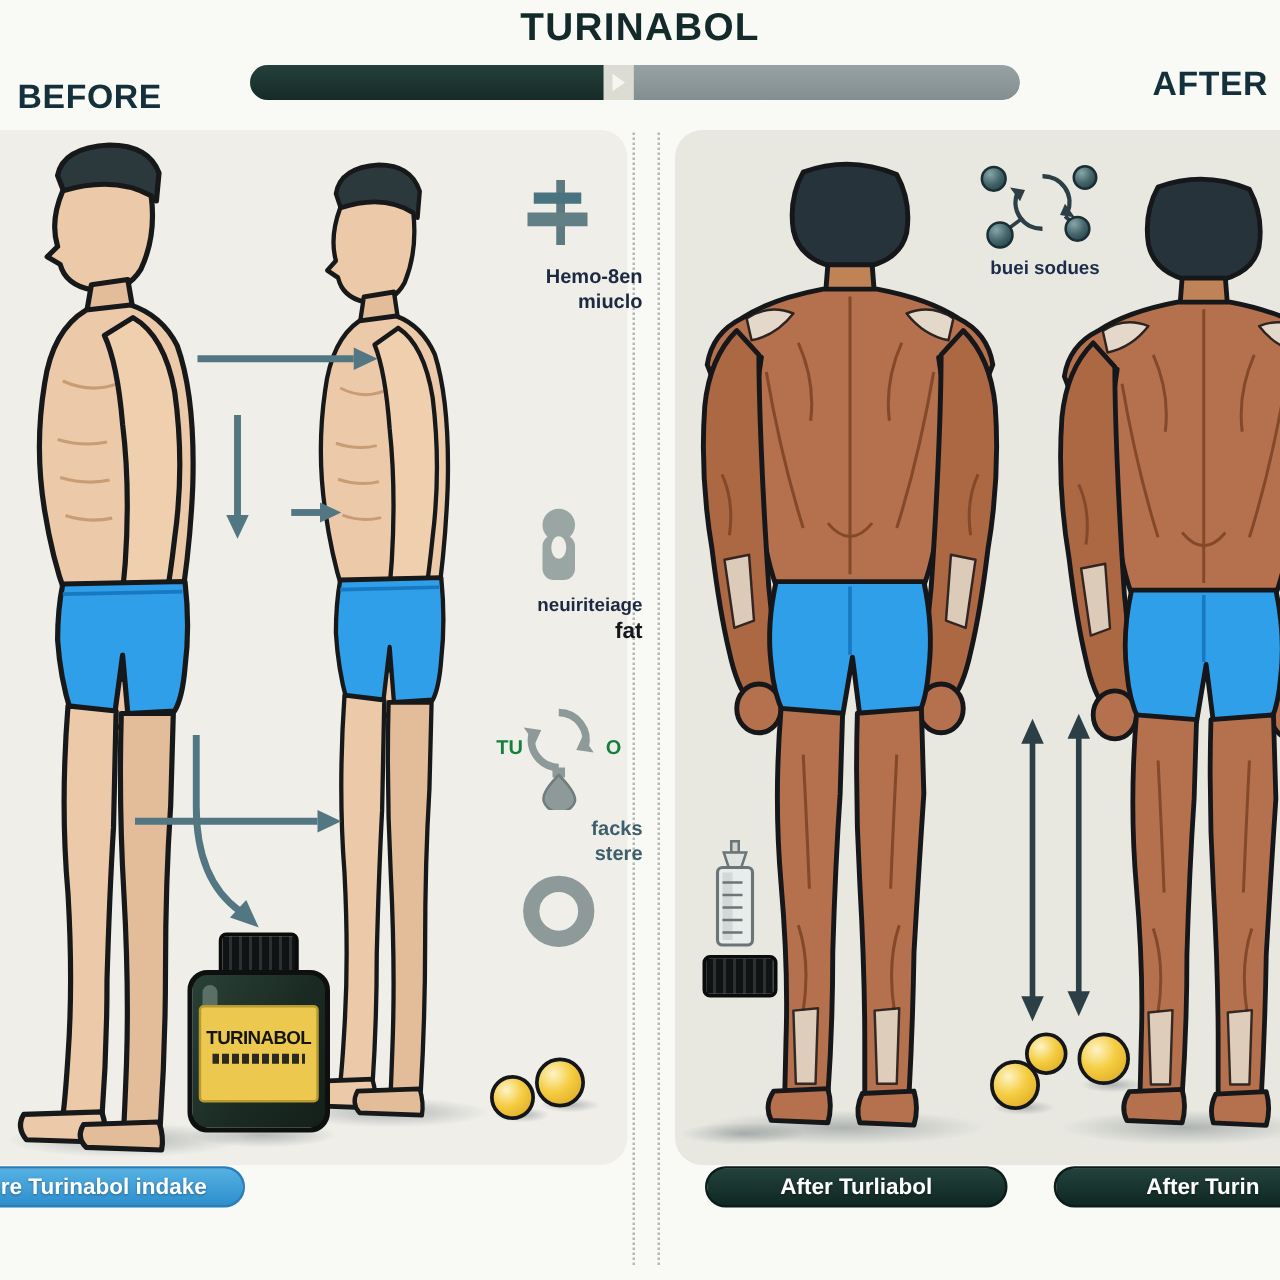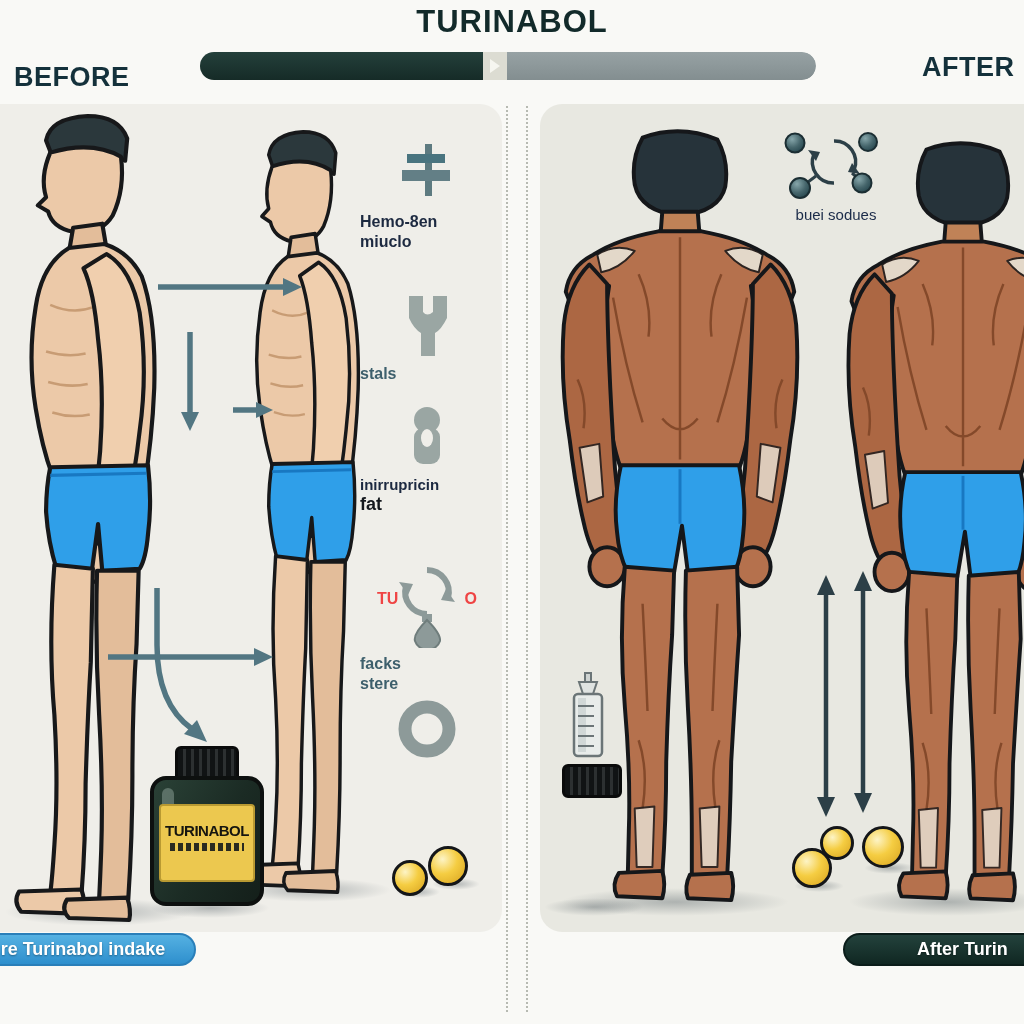--- a/index.html
+++ b/index.html
@@ -28,30 +28,30 @@
   .divider{position:absolute;top:106px;height:906px;width:0;border-left:2px dotted #b7bab2;}
 
   
   .gshadow{position:absolute;border-radius:50%;
            background:radial-gradient(ellipse at center, rgba(40,55,65,.30), rgba(40,55,65,0) 70%);}
 
   
   .fig{position:absolute;}
 
   
-  .annot{position:absolute;width:134px;left:360px;text-align:left;}
+  .annot{position:absolute;width:134px;left:380px;text-align:right;}
   .annot .lab{font-weight:700;line-height:1.22;}
   .lab-navy{color:#1c2940;font-size:16px;}
   .lab-teal{color:#3d5f6c;font-size:16px;}
   .lab-dark{color:#14181d;font-size:18px;font-weight:800;}
-  .cycle-side{position:absolute;top:34px;font-size:16px;font-weight:700;color:#ef4444;}
+  .cycle-side{position:absolute;top:34px;font-size:16px;font-weight:700;color:#15803d;}
 
   
   .molecule-cap{position:absolute;top:206px;left:774px;width:124px;text-align:center;
-                font-size:15px;font-weight:400;color:#1b2b49;}
+                font-size:15px;font-weight:700;color:#1b2b49;}
 
   
   .bottle{position:absolute;}
   .bottle .cap{position:absolute;left:50%;transform:translateX(-50%);top:0;border:3px solid #0a0b0b;border-radius:6px;
                background:repeating-linear-gradient(90deg,#101314 0 5px,#2c3031 5px 8px);}
   .bottle .body{position:absolute;left:0;bottom:0;width:100%;border:4px solid #0d100f;border-radius:16px;
                 background:linear-gradient(120deg,#2a4136 0%,#1b2b24 55%,#141f1a 100%);}
   .bottle .shine{position:absolute;top:8px;left:8px;width:12px;height:45%;border-radius:8px;
                  background:rgba(190,210,200,.35);}
   .bottle .lbl{position:absolute;left:5%;width:90%;background:#ecc84f;border:2px solid #b99a32;
@@ -193,37 +193,29 @@
       <rect x="33" y="0" width="7" height="52" fill="#5d7a80"></rect>
       <rect x="15" y="10" width="38" height="9" fill="#49747f"></rect>
       <rect x="10" y="26" width="48" height="11" fill="#637f86"></rect>
     </svg>
     <div class="lab lab-navy" style="margin-top:16px">
       <div>Hemo-8en</div>
       <div>miuclo</div>
     </div>
   </div>
 
-  <div class="annot" style="top:294px">
-    <svg width="56" height="62" viewBox="0 0 56 62" style="margin:0 auto">
-      <path d="M10 2 L24 2 L24 18 Q28 23 34 18 L34 2 L48 2 L48 24 Q42 36 36 39 L36 62 L22 62 L22 39 Q15 35 10 24 Z" fill="#9aa6a3"></path>
-    </svg>
-    <div class="lab lab-teal" style="margin-top:8px">
-      <div>stals</div>
-    </div>
-  </div>
 
   <div class="annot" style="top:406px">
     <svg width="42" height="60" viewBox="0 0 42 60" style="margin:0 auto">
       <circle cx="21" cy="14" r="13" fill="#9aa6a3"></circle>
       <rect x="8" y="22" width="26" height="36" rx="9" fill="#9aa6a3"></rect>
       <ellipse cx="21" cy="32" rx="6" ry="9" fill="#efeee9"></ellipse>
     </svg>
     <div class="lab" style="margin-top:10px">
-      <div class="lab-navy" style="font-size:15px">inirrupricin</div>
+      <div class="lab-navy" style="font-size:15px">neuiriteiage</div>
       <div class="lab-dark">fat</div>
     </div>
   </div>
 
   <div class="annot" style="top:556px">
     <div style="position:relative;width:100px;height:92px;margin:0 auto">
       <span class="cycle-side" style="left:0">TU</span>
       <span class="cycle-side" style="right:0">O</span>
       <svg width="100" height="92" viewBox="0 0 100 92">
         <path d="M50 14 A22 22 0 0 1 71 42" fill="none" stroke="#8d9a99" stroke-width="6"></path>
@@ -293,17 +285,20 @@
   <div class="ball" style="left:428px;top:846px;width:40px;height:40px"></div>
   <div class="gshadow" style="left:794px;top:880px;width:50px;height:12px"></div>
   <div class="gshadow" style="left:864px;top:862px;width:52px;height:12px"></div>
   <div class="ball" style="left:792px;top:848px;width:40px;height:40px"></div>
   <div class="ball" style="left:820px;top:826px;width:34px;height:34px"></div>
   <div class="ball" style="left:862px;top:826px;width:42px;height:42px"></div>
 
   <div class="ribbon ribbon-blue" style="left:-30px;width:226px">
     <span>re Turinabol indake</span>
   </div>
+  <div class="ribbon ribbon-dark" style="left:564px;width:242px">
+    <span>After Turliabol</span>
+  </div>
   <div class="ribbon ribbon-dark" style="left:843px;width:210px;justify-content:flex-start;padding-left:72px">
     <span>After Turin</span>
   </div>
 
 </div>
 
 </body></html>

